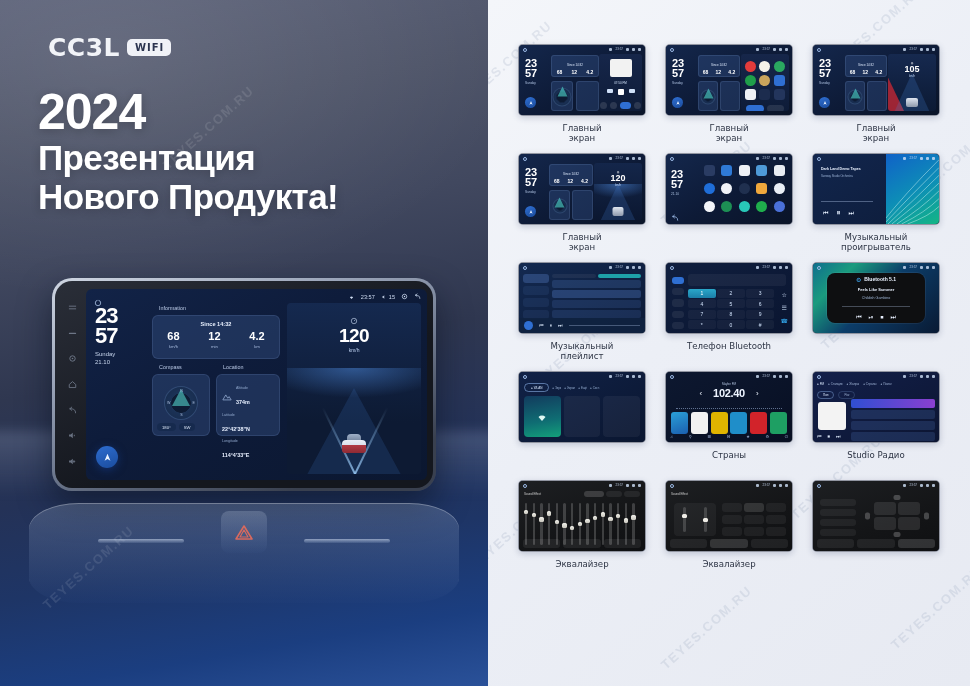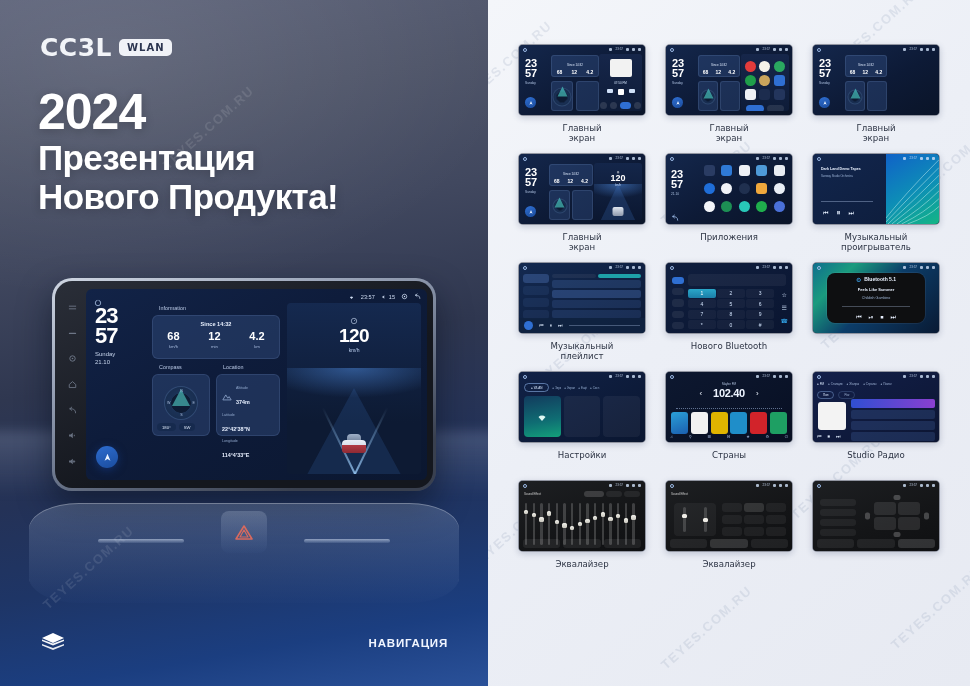--- a/index.html
+++ b/index.html
@@ -17,21 +17,21 @@
     width: 488px; height: 686px;
     overflow: hidden;
     background: linear-gradient(170deg,#5a6077 0%, #4e5468 18%, #41485f 34%, #2f3750 52%, #243257 66%, #1e3566 78%, #1b3e80 90%, #2a5199 100%);
   }
   .hero-sheen {
     position:absolute; left:-10%; top:-10%; width:130%; height:60%;
     background: radial-gradient(ellipse at 25% 30%, rgba(255,255,255,.10), rgba(255,255,255,0) 60%);
     pointer-events:none;
   }
   .hero-logo {
-    position: absolute; left: 40px; top: 33px;
+    position: absolute; left: 48px; top: 33px;
     display: flex; align-items: center; gap: 7px;
   }
   .hero-logo .brand {
     font-size: 25px; font-weight: 700; color: #f2f4f8;
     letter-spacing: .5px; font-family: "DejaVu Sans", sans-serif;
   }
   .hero-logo .wifi-chip {
     background: #f0f2f7; color: #2c3550;
     font-size: 10px; font-weight: 700; letter-spacing: 1px;
     border-radius: 5px; padding: 3px 7px 3px 8px;
@@ -289,21 +289,21 @@
 
   <section class="hero">
     <div class="hero-sheen"></div>
 
     <div class="wm l" style="left:150px; top:120px; transform:rotate(-42deg);">TEYES.COM.RU</div>
     <div class="wm l" style="left:300px; top:430px; transform:rotate(-42deg);">TEYES.COM.RU</div>
     <div class="wm l" style="left:30px; top:560px; transform:rotate(-42deg);">TEYES.COM.RU</div>
 
     <div class="hero-logo">
       <span class="brand">CC3L</span>
-      <span class="wifi-chip">WLAN</span>
+      <span class="wifi-chip">WIFI</span>
     </div>
 
     <div class="hero-head">
       <div class="hero-year">2024</div>
       <div class="hero-line">Презентация</div>
       <div class="hero-line">Нового Продукта!</div>
     </div>
 
     <div class="dash">
       <div class="dash-bg"></div>
@@ -492,30 +492,20 @@
         <div class="vent-slot" style="right:16%; top:36%; width:20%;"></div>
         <div class="hazard">
           <svg width="20" height="18" viewBox="0 0 20 18">
               <path d="M10 3 L18 16 H2 Z" fill="none" stroke="#d96a5e" stroke-width="1.6" stroke-linejoin="round"></path>
               <path d="M10 7 L14 14 H6 Z" fill="none" stroke="#d96a5e" stroke-width="1.2" stroke-linejoin="round"></path>
             </svg>
         </div>
       </div>
     </div>
 
-    <div class="hero-bottom">
-      <span class="layers-icon">
-        <svg width="26" height="22" viewBox="0 0 26 22">
-          <path d="M13 1 L24 6 L13 11 L2 6 Z" fill="#ffffff"></path>
-          <path d="M13 11.5 L24 7.5 L24 9 L13 13.5 L2 9 L2 7.5 Z" fill="#ffffff" opacity=".95"></path>
-          <path d="M13 16 L24 12 L24 13.5 L13 18 L2 13.5 L2 12 Z" fill="#ffffff" opacity=".9"></path>
-        </svg>
-      </span>
-      <span class="nav-word">НАВИГАЦИЯ</span>
-    </div>
   </section>
 
   <div class="divider"></div>
 
   <section class="gallery">
 
     <div class="wm" style="left:330px; top:20px; transform:rotate(-42deg);">TEYES.COM.RU</div>
     <div class="wm" style="left:-40px; top:55px; transform:rotate(-42deg);">TEYES.COM.RU</div>
     <div class="wm" style="left:400px; top:160px; transform:rotate(-42deg);">TEYES.COM.RU</div>
     <div class="wm" style="left:160px; top:175px; transform:rotate(-42deg);">TEYES.COM.RU</div>
@@ -654,20 +644,32 @@
               <div class="mini-dial" style="width:15px;height:15px">
                 <div class="mini-cone" style="top:-2px"></div>
               </div>
             </div>
           <div class="thm-card" style="left:54px; top:36px; width:20px; height:30px;"></div>
           <div class="mini-fab">
               <svg width="6" height="6" viewBox="0 0 12 12">
                 <path d="M6 2 L9.2 9.6 L6 7.6 L2.8 9.6 Z" fill="#eaf3ff"></path>
               </svg>
             </div>
+          <div class="rightpane" style="right:3px; top:9px; width:48px; background:linear-gradient(180deg,#16294f,#0c1a34);">
+            <div style="position:absolute;inset:0;overflow:hidden">
+              <div style="position:absolute;left:-6px;bottom:0;width:0;height:0;border-right:22px solid transparent;border-bottom:46px solid rgba(205,40,52,.75);"></div>
+              <div style="position:absolute;left:50%;bottom:-6px;transform:translateX(-50%);width:0;height:0;border-left:20px solid transparent;border-right:20px solid transparent;border-bottom:44px solid rgba(70,130,220,.22);"></div>
+              <div style="position:absolute;left:50%;bottom:4px;transform:translateX(-50%);width:12px;height:9px;border-radius:2px;background:linear-gradient(180deg,#dfe6f0,#8e99ab)"></div>
+            </div>
+            <div style="position:absolute;left:0;right:0;top:7px;text-align:center;color:#fff;">
+              <div style="font-size:3px;opacity:.7">◉</div>
+              <div style="font-size:9px;font-weight:700;line-height:1">105</div>
+              <div style="font-size:2.8px;color:#bcd0ef">km/h</div>
+            </div>
+          </div>
         </div>
         <div class="caption">Главный<br>экран</div>
       </div>
 
       <div class="cell">
         <div class="thumb">
           <div class="thm-home"></div>
           <span class="thome"></span>
           <span class="tbar">
               <i></i>
@@ -740,21 +742,20 @@
             <span class="appico" style="background:#20304f;border-radius:50%"></span>
             <span class="appico" style="background:#f0a83c;border-radius:3px"></span>
             <span class="appico" style="background:#e9eef5;border-radius:50%"></span>
             <span class="appico" style="background:#f3f5f9;border-radius:50%"></span>
             <span class="appico" style="background:#1d8f54;border-radius:50%"></span>
             <span class="appico" style="background:#28c7b8;border-radius:50%"></span>
             <span class="appico" style="background:#1fae4c;border-radius:50%"></span>
             <span class="appico" style="background:#4a70d8;border-radius:50%"></span>
           </div>
         </div>
-        <div class="caption">Приложения</div>
       </div>
 
       <div class="cell">
         <div class="thumb">
           <div style="position:absolute;inset:0;background:linear-gradient(150deg,#12264d,#0d1c3a)"></div>
           <div style="position:absolute;right:0;top:0;bottom:0;width:42%;background:linear-gradient(150deg,#1062c8,#0d8fb6 55%,#13b684 100%);overflow:hidden">
             <svg width="100%" height="100%" viewBox="0 0 54 72" preserveAspectRatio="none">
               <g fill="none" stroke="rgba(230,255,250,.55)" stroke-width=".8">
                 <path d="M-5 72 Q 20 40 54 6"></path>
                   <path d="M-2 72 Q 24 44 54 14"></path>
@@ -856,21 +857,21 @@
             <span class="dkey">*</span>
             <span class="dkey">0</span>
             <span class="dkey">#</span>
           </div>
           <div style="position:absolute;right:4px;top:28px;display:flex;flex-direction:column;gap:6px;color:#cfe0f8;font-size:6px;align-items:center">
             <span>☆</span>
               <span>☰</span>
               <span style="color:#2f9de0">☎</span>
           </div>
         </div>
-        <div class="caption">Нового Bluetooth</div>
+        <div class="caption">Телефон Bluetooth</div>
       </div>
 
       <div class="cell">
         <div class="thumb">
           <div style="position:absolute;inset:0;background:linear-gradient(135deg,#0f6f8e 0%,#1a9b7e 22%,#0c3d69 50%,#091a33 100%)"></div>
           <span class="thome"></span>
           <span class="tbar">
               <i></i>
               <span class="tt">23:57</span>
               <i></i>
@@ -916,21 +917,20 @@
           <div style="position:absolute;left:5px;right:5px;top:24px;bottom:5px;display:flex;gap:3px">
             <div style="flex:1;border-radius:4px;background:linear-gradient(170deg,#123b5e,#0f6d73 60%,#13a07a);display:flex;align-items:center;justify-content:center">
               <svg width="14" height="11" viewBox="0 0 14 11">
                   <path d="M7 10 L3.5 6 A5 5 0 0 1 10.5 6 Z" fill="#dff7f3"></path>
                 </svg>
             </div>
             <div style="flex:1;border-radius:4px;background:rgba(255,255,255,.05)"></div>
             <div style="flex:1;border-radius:4px;background:rgba(255,255,255,.05)"></div>
           </div>
         </div>
-        <div class="caption">Настройки</div>
       </div>
 
       <div class="cell">
         <div class="thumb">
           <div style="position:absolute;inset:0;background:linear-gradient(150deg,#0d1830,#080f22)"></div>
           <span class="thome"></span>
           <span class="tbar">
               <i></i>
               <span class="tt">23:57</span>
               <i></i>

